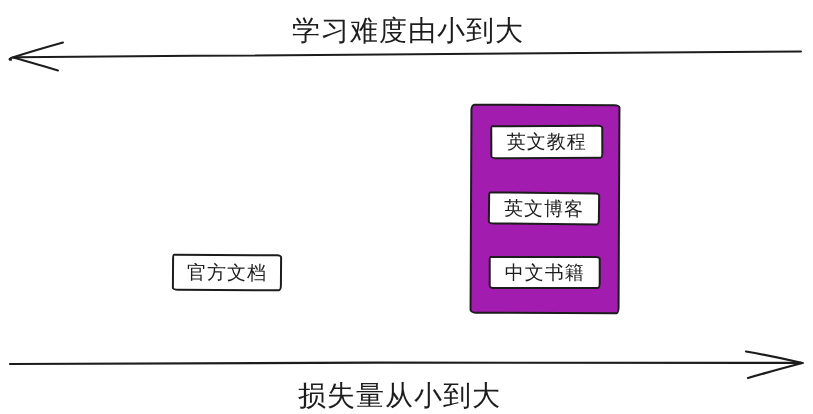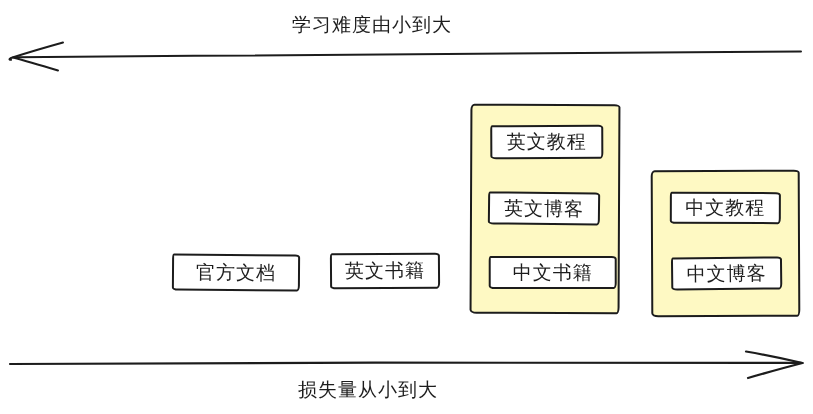--- a/index.html
+++ b/index.html
@@ -18,21 +18,21 @@
   }
   .arrows-svg {
     position: absolute;
     left: 0; top: 0;
     width: 813px;
     height: 414px;
     pointer-events: none;
   }
   .axis-label {
     position: absolute;
-    font-size: 19px;
+    font-size: 28px;
     letter-spacing: 1px;
     color: #1d1d1d;
     white-space: nowrap;
   }
   .axis-label.top {
     left: 292px;
     top: 12px;
   }
   .axis-label.bottom {
     left: 298px;
@@ -48,32 +48,32 @@
     justify-content: center;
     font-size: 19px;
     letter-spacing: 1px;
     white-space: nowrap;
     border-radius: 2px 5px 3px 6px / 5px 3px 6px 3px;
   }
   .group-box {
     position: absolute;
     box-sizing: border-box;
     border: 2px solid #1c1c1c;
-    background: #fef9c3;
+    background: #a21caf;
     border-radius: 4px 6px 3px 7px / 6px 3px 7px 4px;
   }
   
   .b-source   { left: 12px;  top: 252px; width: 109px; height: 38px; transform: rotate(-0.5deg); }
-  .b-docs     { left: 172px; top: 254px; width: 128px; height: 37px; transform: rotate(0.4deg); text-align: right; }
+  .b-docs     { left: 172px; top: 254px; width: 110px; height: 37px; transform: rotate(0.4deg); text-align: right; }
   .b-enbook   { left: 330px; top: 253px; width: 110px; height: 36px; transform: rotate(-0.4deg); }
   
   .g-en       { left: 470px; top: 104px; width: 150px; height: 210px; transform: rotate(0.25deg); }
   .g-en .b-entut  { left: 18px; top: 19px;  width: 113px; height: 34px; transform: rotate(-0.5deg); }
   .g-en .b-enblog { left: 16px; top: 86px;  width: 112px; height: 33px; transform: rotate(0.4deg); }
-  .g-en .b-cnbook { left: 17px; top: 150px; width: 128px; height: 33px; transform: rotate(-0.3deg); }
+  .g-en .b-cnbook { left: 17px; top: 150px; width: 112px; height: 33px; transform: rotate(-0.3deg); }
   
   .g-cn       { left: 651px; top: 170px; width: 149px; height: 147px; transform: rotate(-0.25deg); }
   .g-cn .b-cntut  { left: 17px; top: 20px; width: 111px; height: 32px; transform: rotate(0.4deg); }
   .g-cn .b-cnblog { left: 18px; top: 85px; width: 111px; height: 33px; transform: rotate(-0.4deg); }
 </style>
 </head>
 <body>
 
 <div class="canvas">
 
@@ -92,26 +92,21 @@
     </g>
   </svg>
 
   <div class="axis-label top">学习难度由小到大</div>
 
   <div class="axis-label bottom">损失量从小到大</div>
 
 
   <div class="sketch-box b-docs">官方文档</div>
 
-  <div class="sketch-box b-enbook">英文书籍</div>
 
   <div class="group-box g-en">
     <div class="sketch-box b-entut">英文教程</div>
     <div class="sketch-box b-enblog">英文博客</div>
     <div class="sketch-box b-cnbook">中文书籍</div>
   </div>
 
-  <div class="group-box g-cn">
-    <div class="sketch-box b-cntut">中文教程</div>
-    <div class="sketch-box b-cnblog">中文博客</div>
-  </div>
 
 </div>
 
 </body></html>

